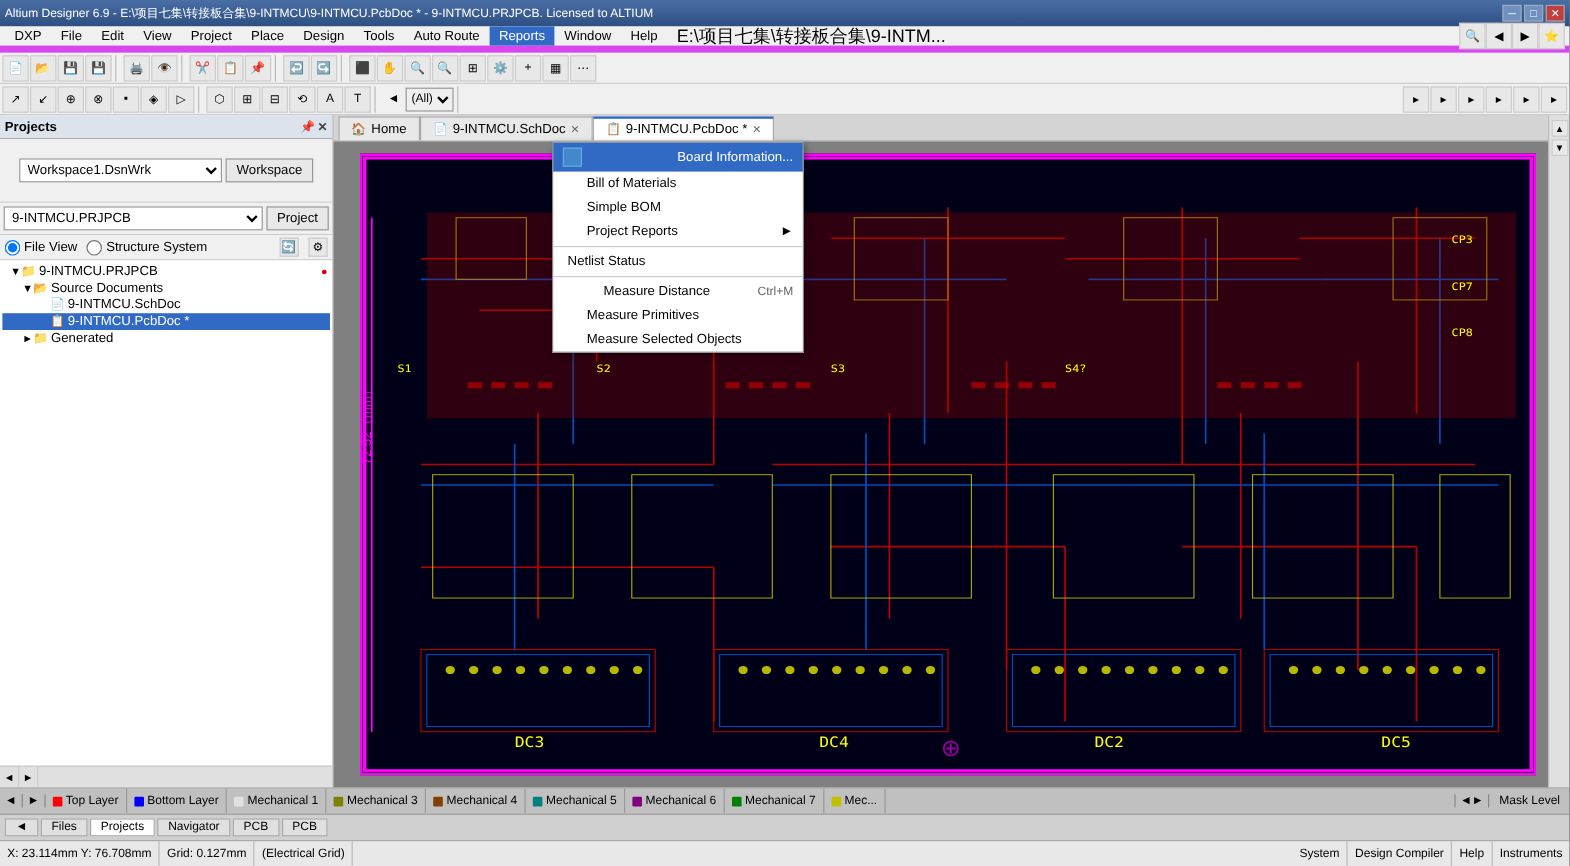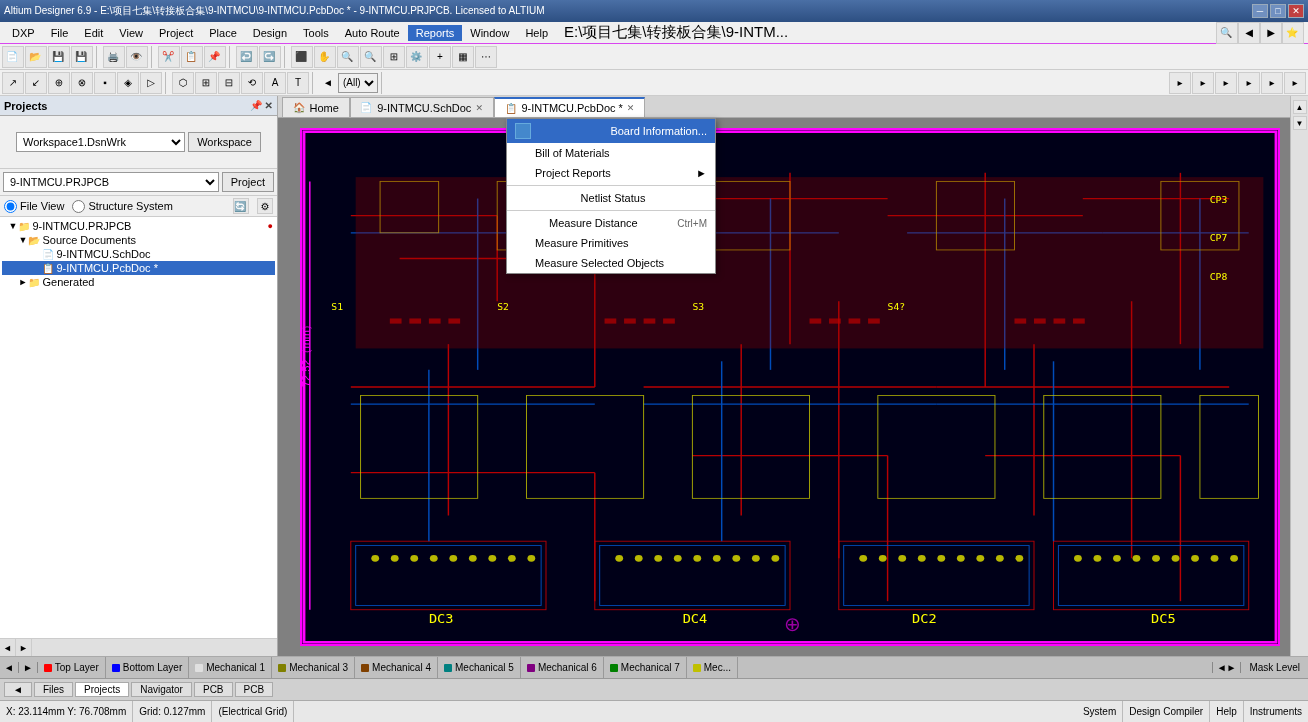--- a/index.html
+++ b/index.html
@@ -25,21 +25,21 @@
       font-size: 9px;
       display: flex; align-items: center; justify-content: center;
       cursor: pointer;
     }
     .title-btn.close { background: #c04040; }
 
     
     #menu-bar {
       height: 22px;
       background: #f0f0f0;
-      border-bottom: 1px solid #d946ef;
+      border-bottom: 6px solid #d946ef;
       display: flex;
       align-items: center;
       padding: 0 4px;
     }
     .menu-item {
       padding: 2px 8px;
       cursor: pointer;
       font-size: 11px;
       color: #000;
       white-space: nowrap;
@@ -191,21 +191,20 @@
     
     #reports-dropdown {
       position: absolute;
       top: 44px + 22px;
       left: 468px;
       background: white;
       border: 1px solid #888;
       box-shadow: 2px 2px 6px rgba(0,0,0,0.3);
       z-index: 1000;
       min-width: 200px;
-      margin-left: 46px;
     }
     .dd-item {
       padding: 4px 20px;
       cursor: pointer;
       font-size: 11px;
       color: #000;
       display: flex;
       align-items: center;
       justify-content: space-between;
       white-space: nowrap;
@@ -718,29 +717,32 @@
 
       <div class="dd-item" style="background:#316ac5; color:white; display:flex; align-items:center; padding:4px 8px; gap:4px;">
         <span style="width:16px; height:16px; background:#4488cc; display:inline-block; border:1px solid #66aadd;"></span>
         <span>Board Information...</span>
       </div>
 
       <div class="dd-item" style="display:flex; align-items:center; padding:4px 8px 4px 28px;">
         <span>Bill of Materials</span>
       </div>
 
+      <div class="dd-item" style="display:flex; align-items:center; padding:4px 8px 4px 28px;">
+        <span>Simple BOM</span>
+      </div>
 
       <div class="dd-item" style="display:flex; align-items:center; justify-content:space-between; padding:4px 8px 4px 28px;">
         <span>Project Reports</span>
         <span>►</span>
       </div>
 
       <div class="dd-sep"></div>
 
-      <div class="dd-item" style="display:flex; align-items:center; padding:4px 8px 4px 12px;justify-content:center;">
+      <div class="dd-item" style="display:flex; align-items:center; padding:4px 8px 4px 12px;">
         <span>Netlist Status</span>
       </div>
 
       <div class="dd-sep"></div>
 
       <div class="dd-item" style="display:flex; justify-content:space-between; padding:4px 8px 4px 42px;">
         <span>Measure Distance</span>
         <span class="dd-shortcut">Ctrl+M</span>
       </div>
 

